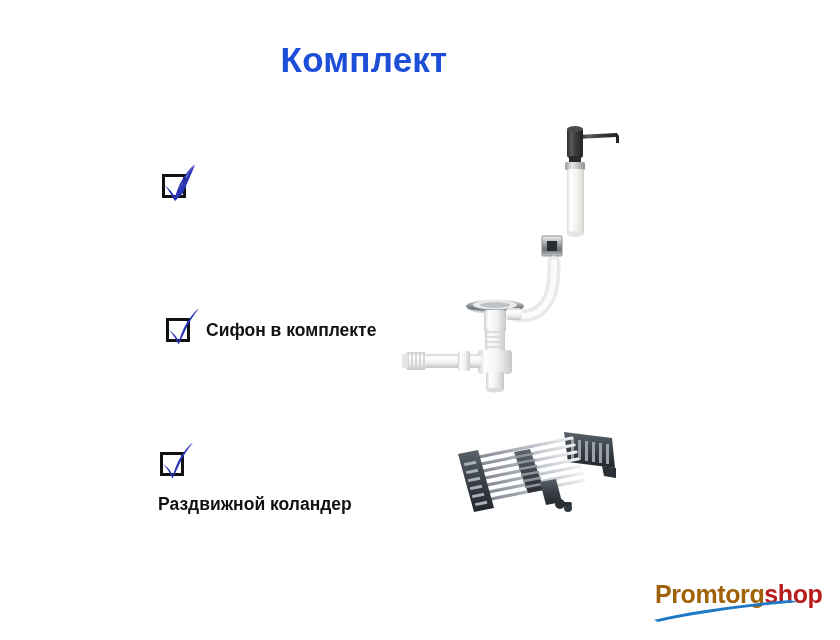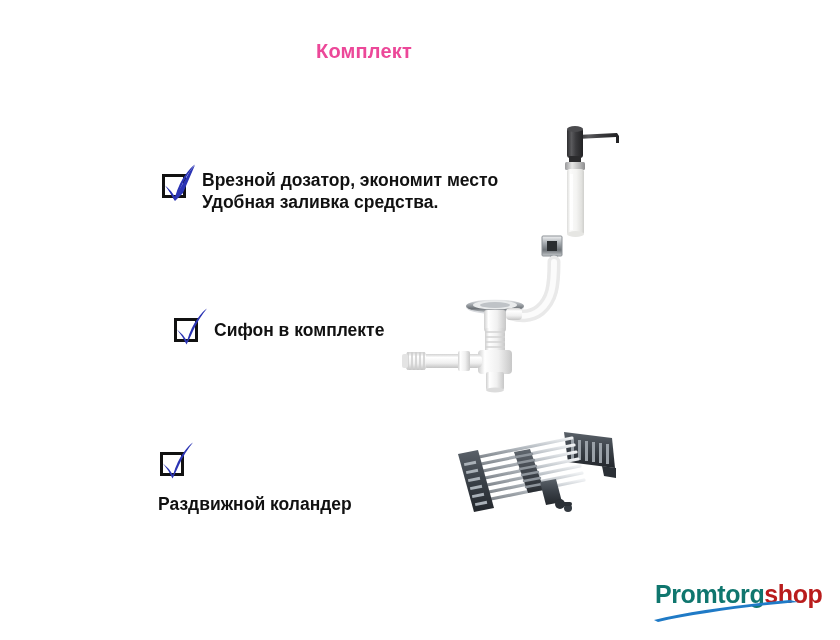--- a/index.html
+++ b/index.html
@@ -17,34 +17,34 @@
     -webkit-font-smoothing: antialiased;
   }
 
   
   .page-title {
     position: absolute;
     left: 0;
     top: 40px;
     width: 728px;
     text-align: center;
-    font-size: 20px;
+    font-size: 35px;
     font-weight: bold;
     letter-spacing: 0.2px;
-    color: #ec4899;
+    color: #1d4ed8;
   }
 
   
   .feature-row {
     position: absolute;
     display: flex;
     align-items: flex-start;
   }
   .feature-row.row-1 { left: 160px; top: 163px; }
-  .feature-row.row-2 { left: 172px; top: 307px; }
+  .feature-row.row-2 { left: 164px; top: 307px; }
   .feature-row.row-3 { left: 158px; top: 441px; flex-direction: column; }
 
   .check-wrap {
     position: relative;
     width: 38px;
     height: 40px;
     flex: 0 0 auto;
     margin-right: 4px;
   }
   .check-box {
@@ -94,21 +94,21 @@
   }
   .brand-text {
     position: absolute;
     left: 5px;
     top: 2px;
     font-size: 25px;
     font-weight: bold;
     letter-spacing: -0.4px;
     white-space: nowrap;
   }
-  .brand-part-1 { color: #0f766e; }
+  .brand-part-1 { color: #a16207; }
   .brand-part-2 { color: #b91c1c; }
   .brand-swoosh {
     position: absolute;
     left: 0;
     top: 22px;
     width: 175px;
     height: 24px;
   }
 </style>
 </head>
@@ -117,22 +117,20 @@
 <div class="page-title">Комплект</div>
 
 <div class="feature-row row-1">
   <div class="check-wrap">
     <div class="check-box"></div>
     <svg class="check-mark" viewBox="0 0 38 40">
       <path d="M6 23 L15 34 L22 22 L30 8 L35 2 L23 30 L15 38 Z" fill="#2b34b4"></path>
       <path d="M5 22.5 Q11 27 15 34 Q19 20 26 11 Q31 4 35 1.5 Q27 11 21 24 Q17 33 14.5 37.5 Q10.5 29 5 22.5 Z" fill="#2b34b4"></path>
     </svg>
   </div>
-  <div class="feature-text">Врезной дозатор, экономит место
-Удобная заливка средства.</div>
 </div>
 
 <div class="feature-row row-2">
   <div class="check-wrap">
     <div class="check-box"></div>
     <svg class="check-mark" viewBox="0 0 38 40">
       <path d="M5 22.5 Q11 27 15 34 Q19 20 26 11 Q31 4 35 1.5 Q27 11 21 24 Q17 33 14.5 37.5 Q10.5 29 5 22.5 Z" fill="#2b34b4"></path>
     </svg>
   </div>
   <div class="feature-text">Сифон в комплекте</div>

